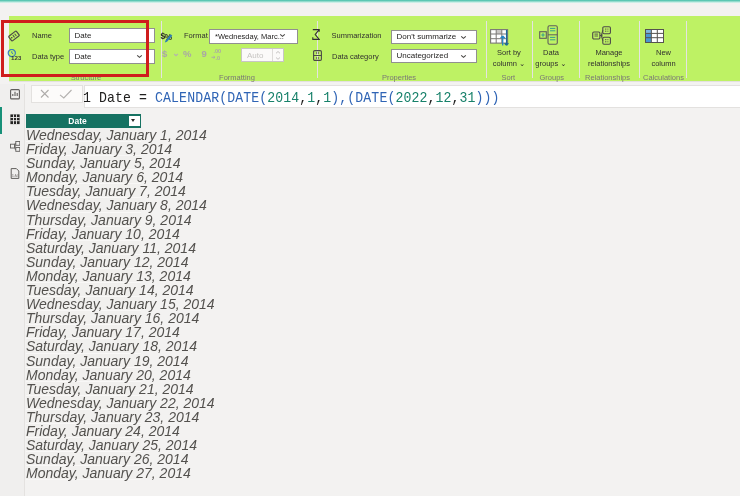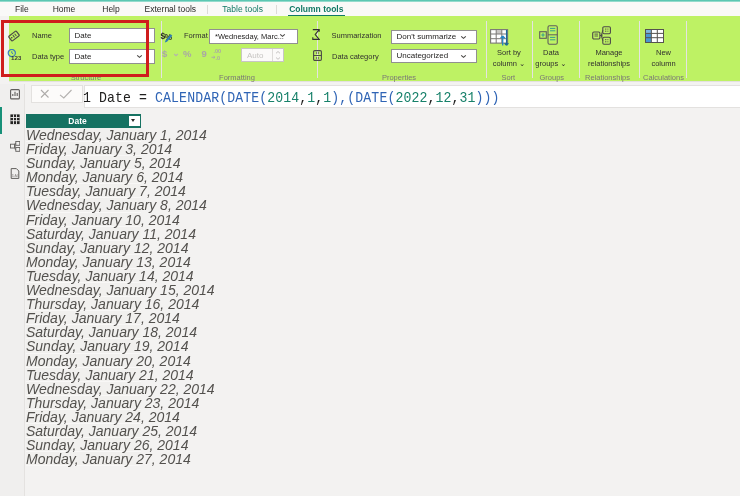--- a/index.html
+++ b/index.html
@@ -30,31 +30,20 @@
 #rows { left:26px; top:128px; width:115px; height:368px; }
 .row { width:115px; height:14.1px; background:#f1f0ee; box-shadow:inset 0 -1px 0 #f8f7f6; font-size:14px; font-style:italic; color:#53514e; text-align:right; padding-right:3px; line-height:14.3px; white-space:nowrap; }
 #redrect { left:1px; top:19.5px; width:148px; height:57px; border:3px solid #cf1d1d; }
 svg { display:block; }
 #icons .abs { z-index:10; }
 </style>
 </head>
 <body>
 <div id="root">
   <div id="accent" class="abs"></div>
-  <div id="menubar" class="abs">
-    <div class="mtab" style="left:-23.2px;">File</div>
-    <div class="mtab" style="left:19px;">Home</div>
-    <div class="mtab" style="left:66px;">Help</div>
-    <div class="mtab" style="left:125.3px;">External tools</div>
-    <div class="msep" style="left:207px;"></div>
-    <div class="mtab green" style="left:197.7px;">Table tools</div>
-    <div class="msep" style="left:276px;"></div>
-    <div class="mtab green" style="left:271.3px;font-weight:bold;">Column tools</div>
-    <div class="abs" style="left:288px;top:12.5px;width:57px;height:2px;background:#117865;"></div>
-  </div>
   <div id="ribbon" class="abs">
     <div class="rsep" style="left:152px;"></div>
     <div class="rsep" style="left:308px;"></div>
     <div class="rsep" style="left:477px;"></div>
     <div class="rsep" style="left:523px;"></div>
     <div class="rsep" style="left:570px;"></div>
     <div class="rsep" style="left:630px;"></div>
     <div class="rsep" style="left:677px;"></div>
 
     <div class="rlabel" style="left:23px;top:12px;">Name</div>
@@ -206,20 +195,21 @@
       <div class="t">Date</div>
       <div id="tdrop"></div>
     </div>
   <div id="rows" class="abs">
       <div class="row">Wednesday, January 1, 2014</div>
       <div class="row">Friday, January 3, 2014</div>
       <div class="row">Sunday, January 5, 2014</div>
       <div class="row">Monday, January 6, 2014</div>
       <div class="row">Tuesday, January 7, 2014</div>
       <div class="row">Wednesday, January 8, 2014</div>
+      <div class="row">Thursday, January 9, 2014</div>
       <div class="row">Friday, January 10, 2014</div>
       <div class="row">Saturday, January 11, 2014</div>
       <div class="row">Sunday, January 12, 2014</div>
       <div class="row">Monday, January 13, 2014</div>
       <div class="row">Tuesday, January 14, 2014</div>
       <div class="row">Wednesday, January 15, 2014</div>
       <div class="row">Thursday, January 16, 2014</div>
       <div class="row">Friday, January 17, 2014</div>
       <div class="row">Saturday, January 18, 2014</div>
       <div class="row">Sunday, January 19, 2014</div>

